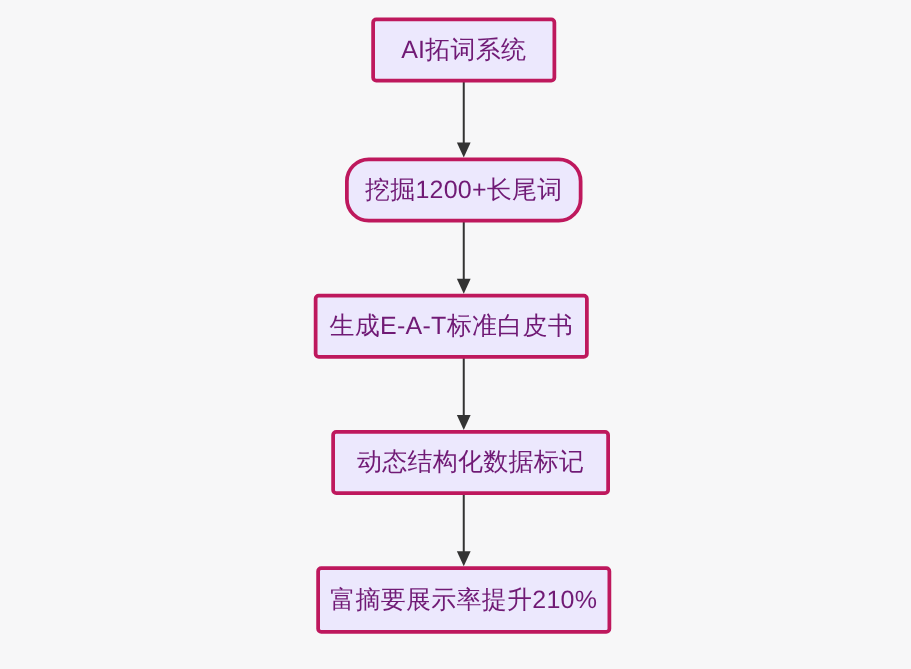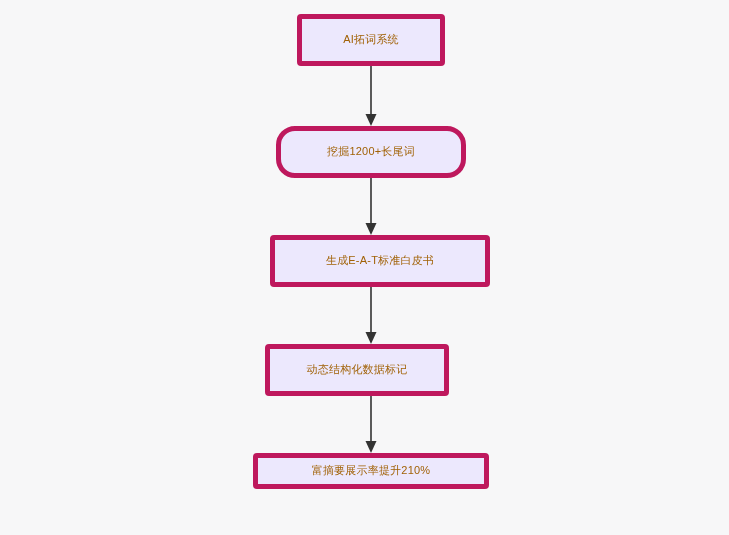--- a/index.html
+++ b/index.html
@@ -15,27 +15,27 @@
   }
   .canvas {
     position: relative;
     width: 729px;
     height: 535px;
   }
   .node {
     position: absolute;
     box-sizing: border-box;
     background: #ece8fd;
-    border: 5px solid #be185d;
+    border: 3px solid #be185d;
     border-radius: 4px;
     display: flex;
     align-items: center;
     justify-content: center;
-    color: #a16207;
-    font-size: 11px;
+    color: #701a75;
+    font-size: 20px;
     line-height: 1.2;
     white-space: nowrap;
     letter-spacing: 0.2px;
   }
   .edge {
     position: absolute;
   }
   .edge svg {
     display: block;
     overflow: visible;
@@ -71,19 +71,19 @@
     <svg width="32" height="62" viewBox="0 0 32 62">
       <line x1="16" y1="0" x2="16" y2="49" stroke="#333333" stroke-width="1.6"></line>
       <polygon points="16,59 10.5,47 21.5,47" fill="#333333"></polygon>
     </svg>
   </div>
 
   <div class="node" style="left:297px;top:14px;width:148px;height:52px;">AI拓词系统</div>
 
   <div class="node" style="left:276px;top:126px;width:190px;height:52px;border-radius:19px;">挖掘1200+长尾词</div>
 
-  <div class="node" style="left:270px;top:235px;width:220px;height:52px;">生成E-A-T标准白皮书</div>
+  <div class="node" style="left:251px;top:235px;width:220px;height:52px;">生成E-A-T标准白皮书</div>
 
-  <div class="node" style="left:265px;top:344px;width:184px;height:52px;">动态结构化数据标记</div>
+  <div class="node" style="left:265px;top:344px;width:223px;height:52px;">动态结构化数据标记</div>
 
-  <div class="node" style="left:253px;top:453px;width:236px;height:36px;">富摘要展示率提升210%</div>
+  <div class="node" style="left:253px;top:453px;width:236px;height:54px;">富摘要展示率提升210%</div>
 
 </div>
 
 </body></html>

